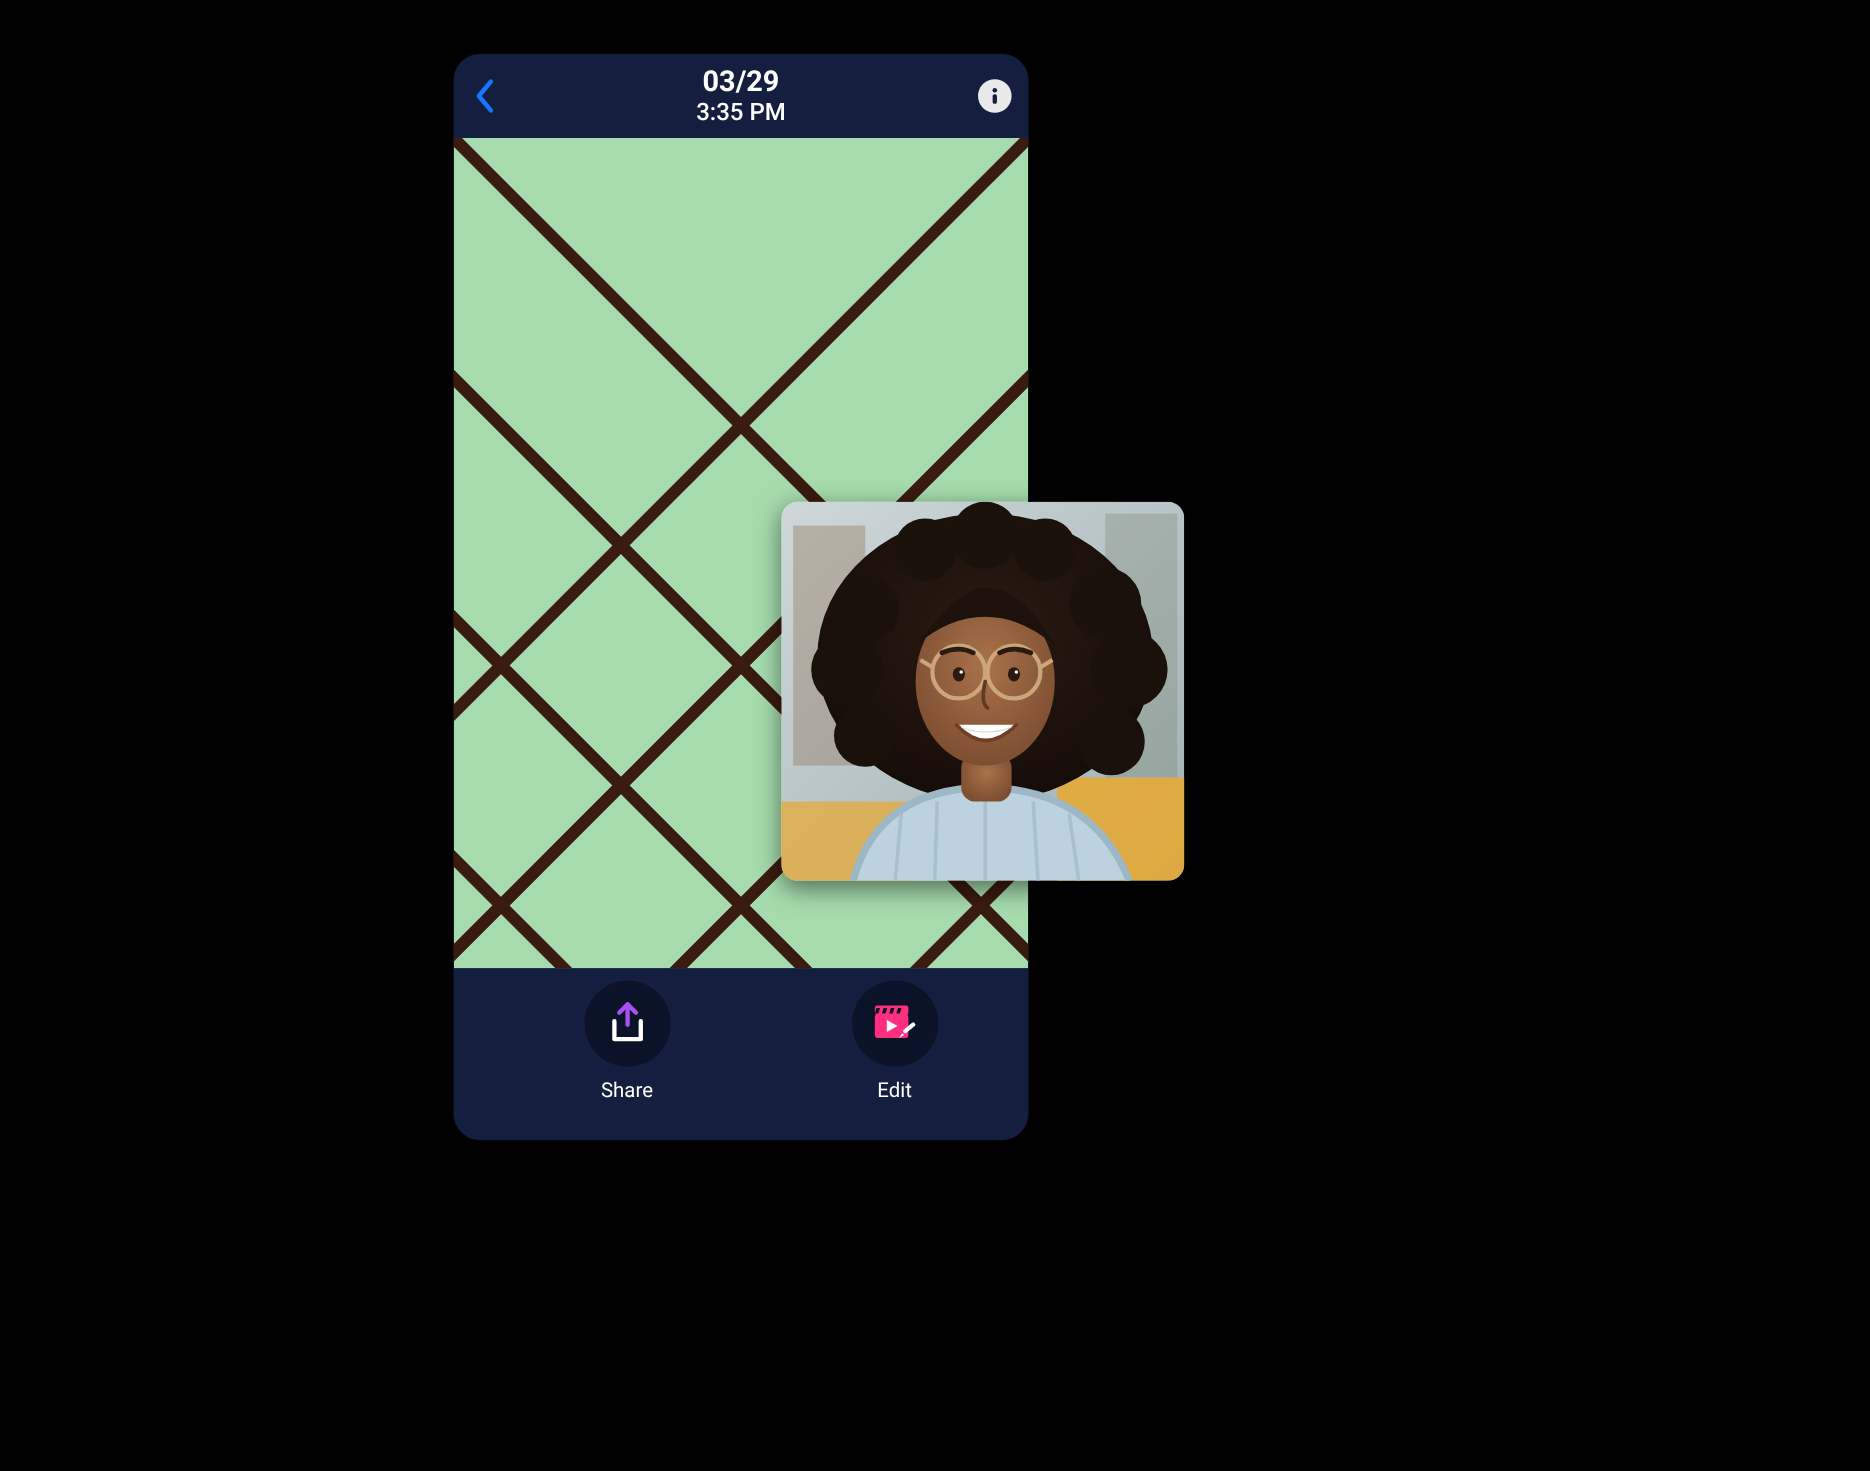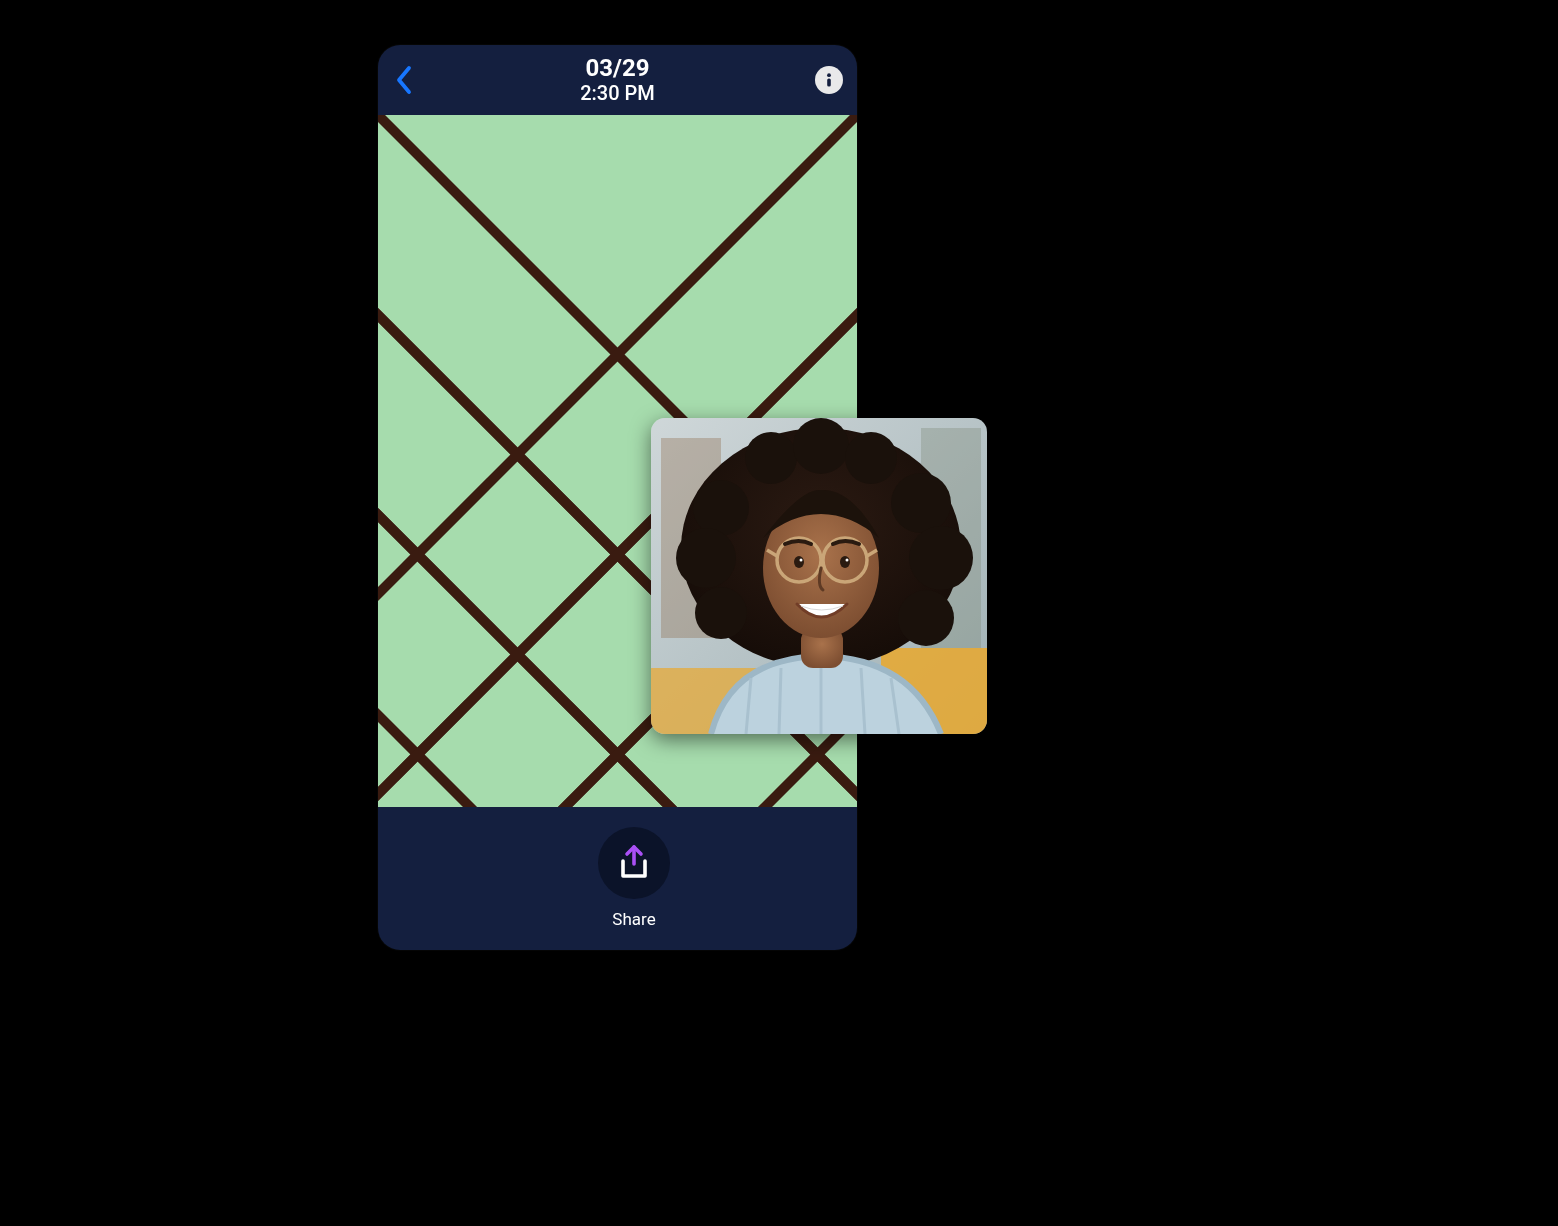--- a/index.html
+++ b/index.html
@@ -8,21 +8,21 @@
   .header{position:relative;height:70px;display:flex;align-items:center;justify-content:center;color:#fff;}
   .back{position:absolute;left:10px;top:50%;transform:translateY(-50%);width:32px;height:32px;display:flex;align-items:center;justify-content:center;cursor:pointer;}
   .back svg{width:18px;height:30px;stroke:#1776ff;stroke-width:3.8;fill:none;stroke-linecap:round;stroke-linejoin:round;}
   .title-block{display:flex;flex-direction:column;align-items:center;}
   .title-date{font-size:24px;font-weight:700;color:#fff;line-height:1.15;}
   .title-time{font-size:20px;font-weight:500;color:#fff;line-height:1.15;}
   .info{position:absolute;right:14px;top:50%;transform:translateY(-50%);width:28px;height:28px;border-radius:50%;background:#e9e9ea;display:flex;align-items:center;justify-content:center;cursor:pointer;}
   .info svg{width:16px;height:16px;fill:#141f3f;}
   .preview{position:relative;height:692px;overflow:hidden;}
   .pattern{position:absolute;inset:0;}
-  .toolbar{position:relative;height:143px;display:flex;justify-content:space-around;align-items:flex-start;padding-top:20px;margin-left:33px;}
+  .toolbar{position:relative;height:143px;display:flex;justify-content:space-around;align-items:flex-start;padding-top:10px;margin-left:33px;}
   .tool{display:flex;flex-direction:column;align-items:center;width:25%;cursor:pointer;}
   .tool-circle{width:72px;height:72px;border-radius:50%;background:#0b1329;display:flex;align-items:center;justify-content:center;}
   .tool-label{color:#fff;font-size:17px;margin-top:10px;font-weight:400;}
   
   .facecam{position:absolute;left:651px;top:418px;width:336px;height:316px;border-radius:14px;overflow:hidden;box-shadow:0 6px 20px rgba(0,0,0,0.5);}
   .facecam svg{width:100%;height:100%;display:block;}
   
   .icon-share svg{width:38px;height:38px;}
   .icon-edit svg{width:40px;height:36px;}
   .icon-facecam svg{width:38px;height:38px;}
@@ -36,21 +36,21 @@
   <div class="phone">
 
     <div class="header">
       <div class="back">
         <svg viewBox="0 0 18 30">
             <polyline points="14,3 4,15 14,27"></polyline>
           </svg>
       </div>
       <div class="title-block">
         <div class="title-date">03/29</div>
-        <div class="title-time">2:30 PM</div>
+        <div class="title-time">3:35 PM</div>
       </div>
       <div class="info">
         <svg viewBox="0 0 16 16">
           <circle cx="8" cy="3.2" r="1.9"></circle>
           <rect x="6.2" y="6.5" width="3.6" height="8" rx="1.6"></rect>
         </svg>
       </div>
     </div>
 
     <div class="preview">
@@ -81,20 +81,38 @@
             <g fill="none" stroke-linecap="round" stroke-linejoin="round">
               <path d="M19 3 L19 20" stroke="#aa50f5" stroke-width="3.6"></path>
               <path d="M12 10 L19 3 L26 10" stroke="#aa50f5" stroke-width="3.6"></path>
               <path d="M8 17 L8 32 L30 32 L30 17" stroke="#ffffff" stroke-width="3.6"></path>
             </g>
           </svg>
         </div>
         <div class="tool-label">Share</div>
       </div>
 
+      <div class="tool">
+        <div class="tool-circle icon-edit">
+          <svg viewBox="0 0 40 36">
+            <g>
+              <rect x="3" y="10" width="28" height="20" rx="3" fill="#ff2f7f"></rect>
+              <rect x="3" y="3" width="28" height="8" rx="2" fill="#ff2f7f"></rect>
+              <rect x="6" y="5" width="3" height="4.5" transform="skewX(-18)" fill="#0b1329"></rect>
+              <rect x="12" y="5" width="3" height="4.5" transform="skewX(-18)" fill="#0b1329"></rect>
+              <rect x="18" y="5" width="3" height="4.5" transform="skewX(-18)" fill="#0b1329"></rect>
+              <rect x="24" y="5" width="3" height="4.5" transform="skewX(-18)" fill="#0b1329"></rect>
+              <polygon points="13,15 13,25 22,20" fill="#ffffff"></polygon>
+              <rect x="26" y="24" width="12" height="3.5" rx="1.5" transform="rotate(-40 26 24)" fill="#ffffff"></rect>
+              <polygon points="23,30 26,26 27.5,27.5" fill="#ffffff"></polygon>
+            </g>
+          </svg>
+        </div>
+        <div class="tool-label">Edit</div>
+      </div>
 
 
 
     </div>
   </div>
 
   <div class="facecam">
     <svg viewBox="0 0 336 316" preserveAspectRatio="xMidYMid slice">
       <defs>
         <linearGradient id="bgG" x1="0" y1="0" x2="1" y2="1">

